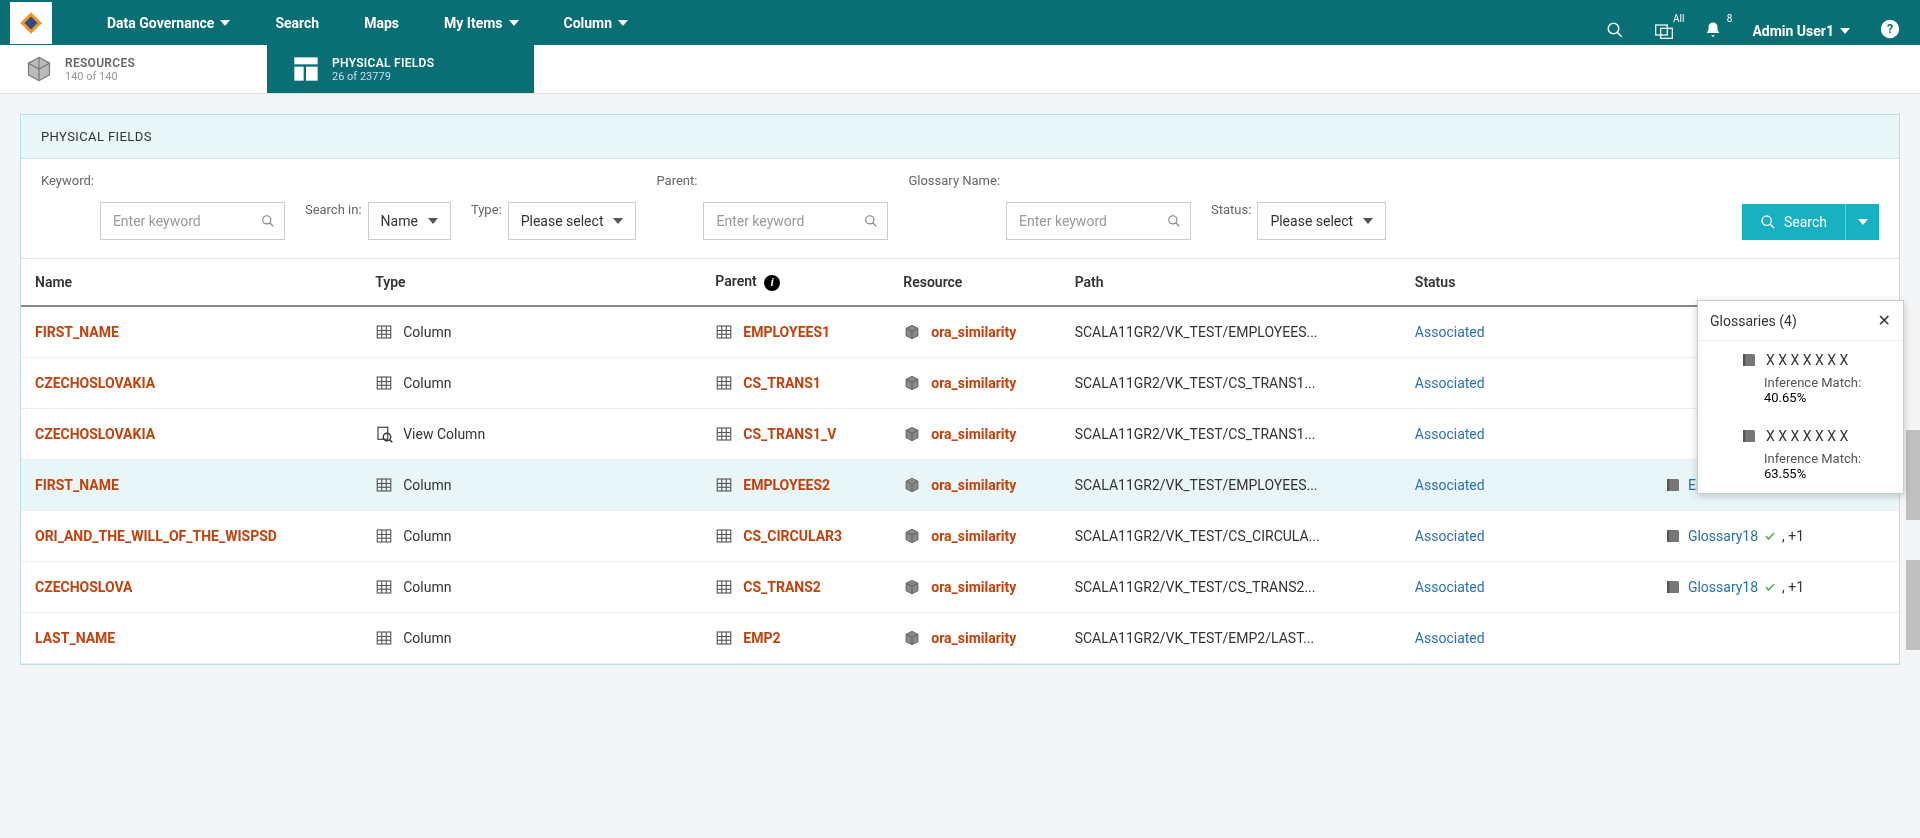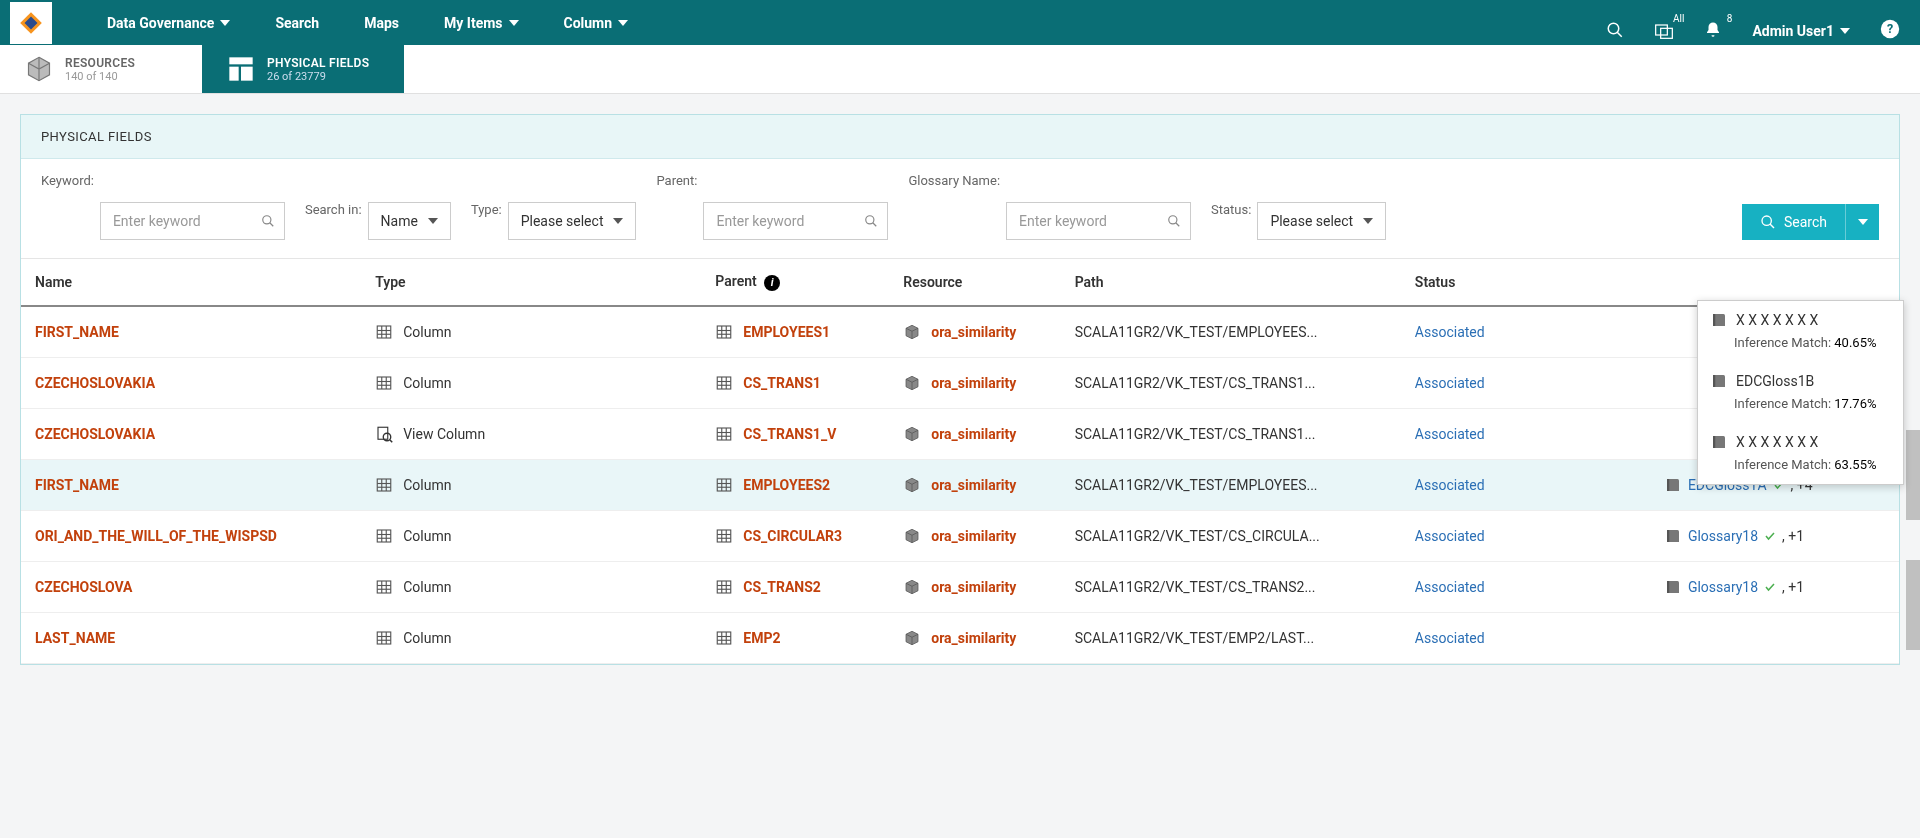--- a/index.html
+++ b/index.html
@@ -8,21 +8,21 @@
 .logo { width: 42px; height: 42px; background: #fff; display: flex; align-items: center; justify-content: center; margin-right: 55px; }
 .logo svg { width: 26px; height: 26px; }
 .nav-items { display: flex; gap: 45px; align-items: center; }
 .nav-item { display: flex; align-items: center; gap: 6px; cursor: pointer; font-size: 14px; font-weight: bold; }
 .nav-spacer { flex: 1; }
 .nav-right { display: flex; align-items: flex-end; gap: 30px; padding-right: 10px; margin-top: 12px; }
 .nav-icon { position: relative; cursor: pointer; }
 .badge-top { position: absolute; top: -8px; right: -10px; font-size: 10px; color: #fff; }
 
 .tabs-row { background: #fff; display: flex; border-bottom: 1px solid #e0e0e0; }
-.tab { display: flex; align-items: center; gap: 12px; padding: 10px 25px; cursor: pointer; width: 202px; }
+.tab { display: flex; align-items: center; gap: 12px; padding: 10px 25px; cursor: pointer; width: 267px; }
 .tab.active { background: #0a6e75; color: #fff; }
 .tab-icon { width: 28px; height: 28px; display: flex; align-items: center; justify-content: center; }
 .tab.inactive .tab-icon svg { fill: #888; }
 .tab.active .tab-icon svg { fill: #fff; }
 .tab-texts { display: flex; flex-direction: column; }
 .tab-title { font-size: 12px; font-weight: 600; letter-spacing: 0.3px; }
 .tab-sub { font-size: 11px; }
 .tab.inactive .tab-title { color: #666; }
 .tab.inactive .tab-sub { color: #999; }
 .tab.active .tab-sub { color: #cde; }
@@ -63,21 +63,21 @@
 .col-type { width: 280px; }
 .col-parent { width: 130px; }
 .col-res { width: 135px; }
 .col-path { width: 280px; max-width: 280px; }
 .col-status { width: 205px; }
 .col-gloss { width: 205px; }
 
 .popover { position: absolute; top: 300px; right: 16px; width: 207px; background: #fff; border: 1px solid #ccc; box-shadow: 0 2px 8px rgba(0,0,0,0.2); z-index: 100; }
 .popover-head { display: flex; justify-content: space-between; align-items: center; padding: 10px 12px; border-bottom: 1px solid #eee; font-size: 14px; }
 .popover-close { cursor: pointer; font-size: 16px; }
-.popover-body { max-height: 200px; overflow-y: scroll; }
+.popover-body { max-height: 200px; overflow-y: scroll; padding-left: 30px; }
 .pop-item { padding: 10px 12px 12px 12px; }
 .pop-item-title { display: flex; align-items: center; gap: 8px; font-size: 14px; color: #333; }
 .pop-item-sub { font-size: 13px; color: #555; margin-top: 6px; padding-left: 24px; }
 .pop-item-sub .pct { color: #000; font-weight: 400; }
 
 .scroll-indicator { position: absolute; right: 0; width: 14px; background: #c0c0c0; }
 .scroll-ind-1 { top: 430px; height: 90px; }
 .scroll-ind-2 { top: 560px; height: 90px; }
 
 svg { display: block; }
@@ -629,20 +629,24 @@
     <td class="col-path">SCALA11GR2/VK_TEST/EMP2/LAST...</td>
     <td class="col-status"><span class="link-blue">Associated</span></td>
     <td class="col-gloss"></td>
   </tr>
         </tbody>
     </table>
   </div>
 </div>
 
 <div class="popover">
+  <div class="popover-head">
+    <span>Glossaries  (4)</span>
+    <span class="popover-close">✕</span>
+  </div>
   <div class="popover-body" id="pop-body">
       <div class="pop-item">
         <div class="pop-item-title">
           <span>
             <svg class="ico-sm" viewBox="0 0 24 24" fill="#777">
               <path d="M4 4h14a2 2 0 012 2v14H6a2 2 0 01-2-2V4z"></path>
               <rect x="4" y="4" width="3" height="16" fill="#555"></rect>
             </svg>
           </span>
           <span>X X X X X X X</span>
@@ -650,32 +654,20 @@
   <div class="pop-item-sub"><span>Inference Match:</span> <span class="pct">40.65%</span></div>
       </div>
       <div class="pop-item">
         <div class="pop-item-title">
           <span>
             <svg class="ico-sm" viewBox="0 0 24 24" fill="#777">
               <path d="M4 4h14a2 2 0 012 2v14H6a2 2 0 01-2-2V4z"></path>
               <rect x="4" y="4" width="3" height="16" fill="#555"></rect>
             </svg>
           </span>
-          <span>EDCGloss1B</span>
-        </div>
-  <div class="pop-item-sub"><span>Inference Match:</span> <span class="pct">17.76%</span></div>
-      </div>
-      <div class="pop-item">
-        <div class="pop-item-title">
-          <span>
-            <svg class="ico-sm" viewBox="0 0 24 24" fill="#777">
-              <path d="M4 4h14a2 2 0 012 2v14H6a2 2 0 01-2-2V4z"></path>
-              <rect x="4" y="4" width="3" height="16" fill="#555"></rect>
-            </svg>
-          </span>
           <span>X X X X X X X</span>
         </div>
   <div class="pop-item-sub"><span>Inference Match:</span> <span class="pct">63.55%</span></div>
       </div>
     </div>
 </div>
 
 <div class="scroll-indicator scroll-ind-1"></div>
 <div class="scroll-indicator scroll-ind-2"></div>
 

